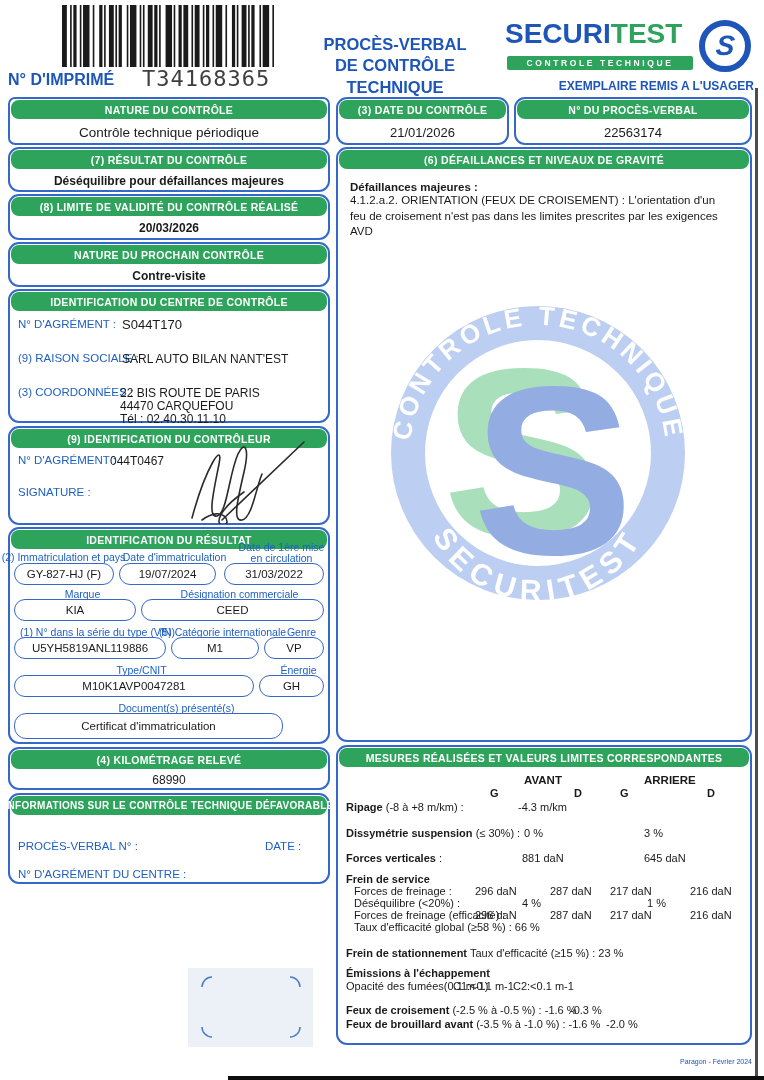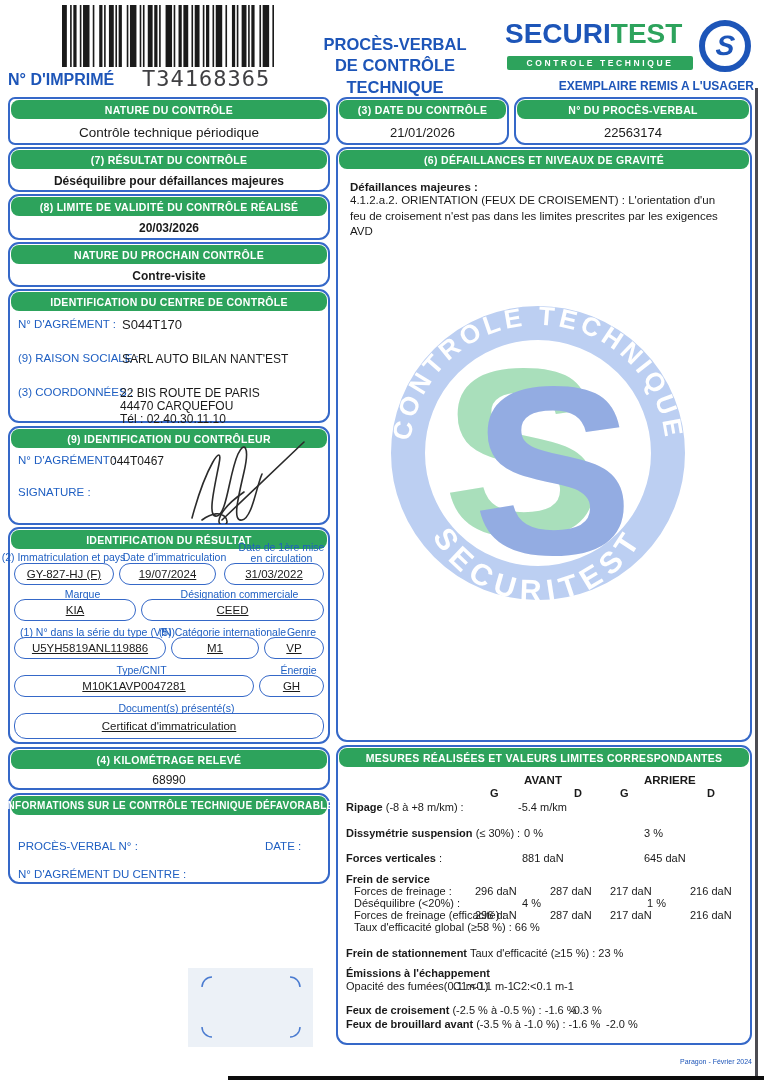--- a/index.html
+++ b/index.html
@@ -13,21 +13,21 @@
   .ctr { display:flex; align-items:center; justify-content:center; text-align:center; }
   .blue { color:#1f5fc2; }
   .brand-blue { color:#1d55b8; }
   .b { font-weight:bold; }
 
   .fieldrow { position:absolute; font-size:11.5px; white-space:nowrap; }
   .fieldval { position:absolute; font-size:12px; color:#1a1a1a; white-space:nowrap; }
 
   .plabel { position:absolute; transform:translateX(-50%); color:#1f5fc2; font-size:10.5px; white-space:nowrap; text-align:center;padding-left:15px; }
   .pill { position:absolute; height:22px; border:1.5px solid #3568c8; border-radius:12px; background:#fff;
-          display:flex; align-items:center; justify-content:center; font-size:11.5px; white-space:nowrap;text-decoration:underline; }
+          display:flex; align-items:center; justify-content:center; font-size:11.5px; white-space:nowrap; }
 
   .mrow { position:absolute; left:8px; right:4px; font-size:11px; white-space:nowrap; }
   .mrow .abs { position:absolute; white-space:nowrap; }
   .ind { margin-left:8px; }
 
   .scanline-right { position:absolute; left:755px; top:88px; width:3px; height:992px; background:#4c4c52; }
   .scanline-bottom { position:absolute; left:228px; top:1076px; width:536px; height:4px; background:#0d0d0d; }
 </style>
 </head>
 <body>
@@ -158,21 +158,21 @@
     <div class="pill" style="left:4px;top:108px;width:152px;">U5YH5819ANL119886</div>
     <div class="pill" style="left:161px;top:108px;width:88px;">M1</div>
     <div class="pill" style="left:254px;top:108px;width:60px;">VP</div>
 
     <div class="plabel" style="left:124px;top:135px;">Type/CNIT</div>
     <div class="plabel" style="left:281px;top:135px;">Énergie</div>
     <div class="pill" style="left:4px;top:146px;width:240px;">M10K1AVP0047281</div>
     <div class="pill" style="left:249px;top:146px;width:65px;">GH</div>
 
     <div class="plabel" style="left:159px;top:173px;">Document(s) présenté(s)</div>
-    <div class="pill" style="left:4px;top:184px;width:310px;height:26px;">Certificat d'immatriculation</div>
+    <div class="pill" style="left:4px;top:184px;width:269px;height:26px;">Certificat d'immatriculation</div>
   </div>
 
   <div class="box" style="left:8px;top:747px;width:322px;height:43px;">
     <div class="box-hd">(4) KILOMÉTRAGE RELEVÉ</div>
     <div class="ctr" style="height:19px;font-size:12px;">68990</div>
   </div>
 
   <div class="box" style="left:8px;top:793px;width:322px;height:91px;">
     <div class="box-hd" style="font-size:10px;">INFORMATIONS SUR LE CONTRÔLE TECHNIQUE DÉFAVORABLE</div>
     <div class="fieldrow blue" style="left:8px;top:45px;">PROCÈS-VERBAL N° :</div>
@@ -190,21 +190,21 @@
     <div class="mrow b" style="top:40px;">
       <span class="abs" style="left:144px;">G</span>
       <span class="abs" style="left:228px;">D</span>
       <span class="abs" style="left:274px;">G</span>
       <span class="abs" style="left:361px;">D</span>
     </div>
 
     <div class="mrow" style="top:54px;">
       <span class="b">Ripage</span>
       <span>(-8 à +8 m/km) :</span>
-      <span class="abs" style="left:172px;">-5.4 m/km</span>
+      <span class="abs" style="left:172px;">-4.3 m/km</span>
     </div>
 
     <div class="mrow" style="top:80px;">
       <span class="b">Dissymétrie suspension</span>
       <span>(≤ 30%) :</span>
       <span class="abs" style="left:178px;">0 %</span>
       <span class="abs" style="left:298px;">3 %</span>
     </div>
 
     <div class="mrow" style="top:105px;">

